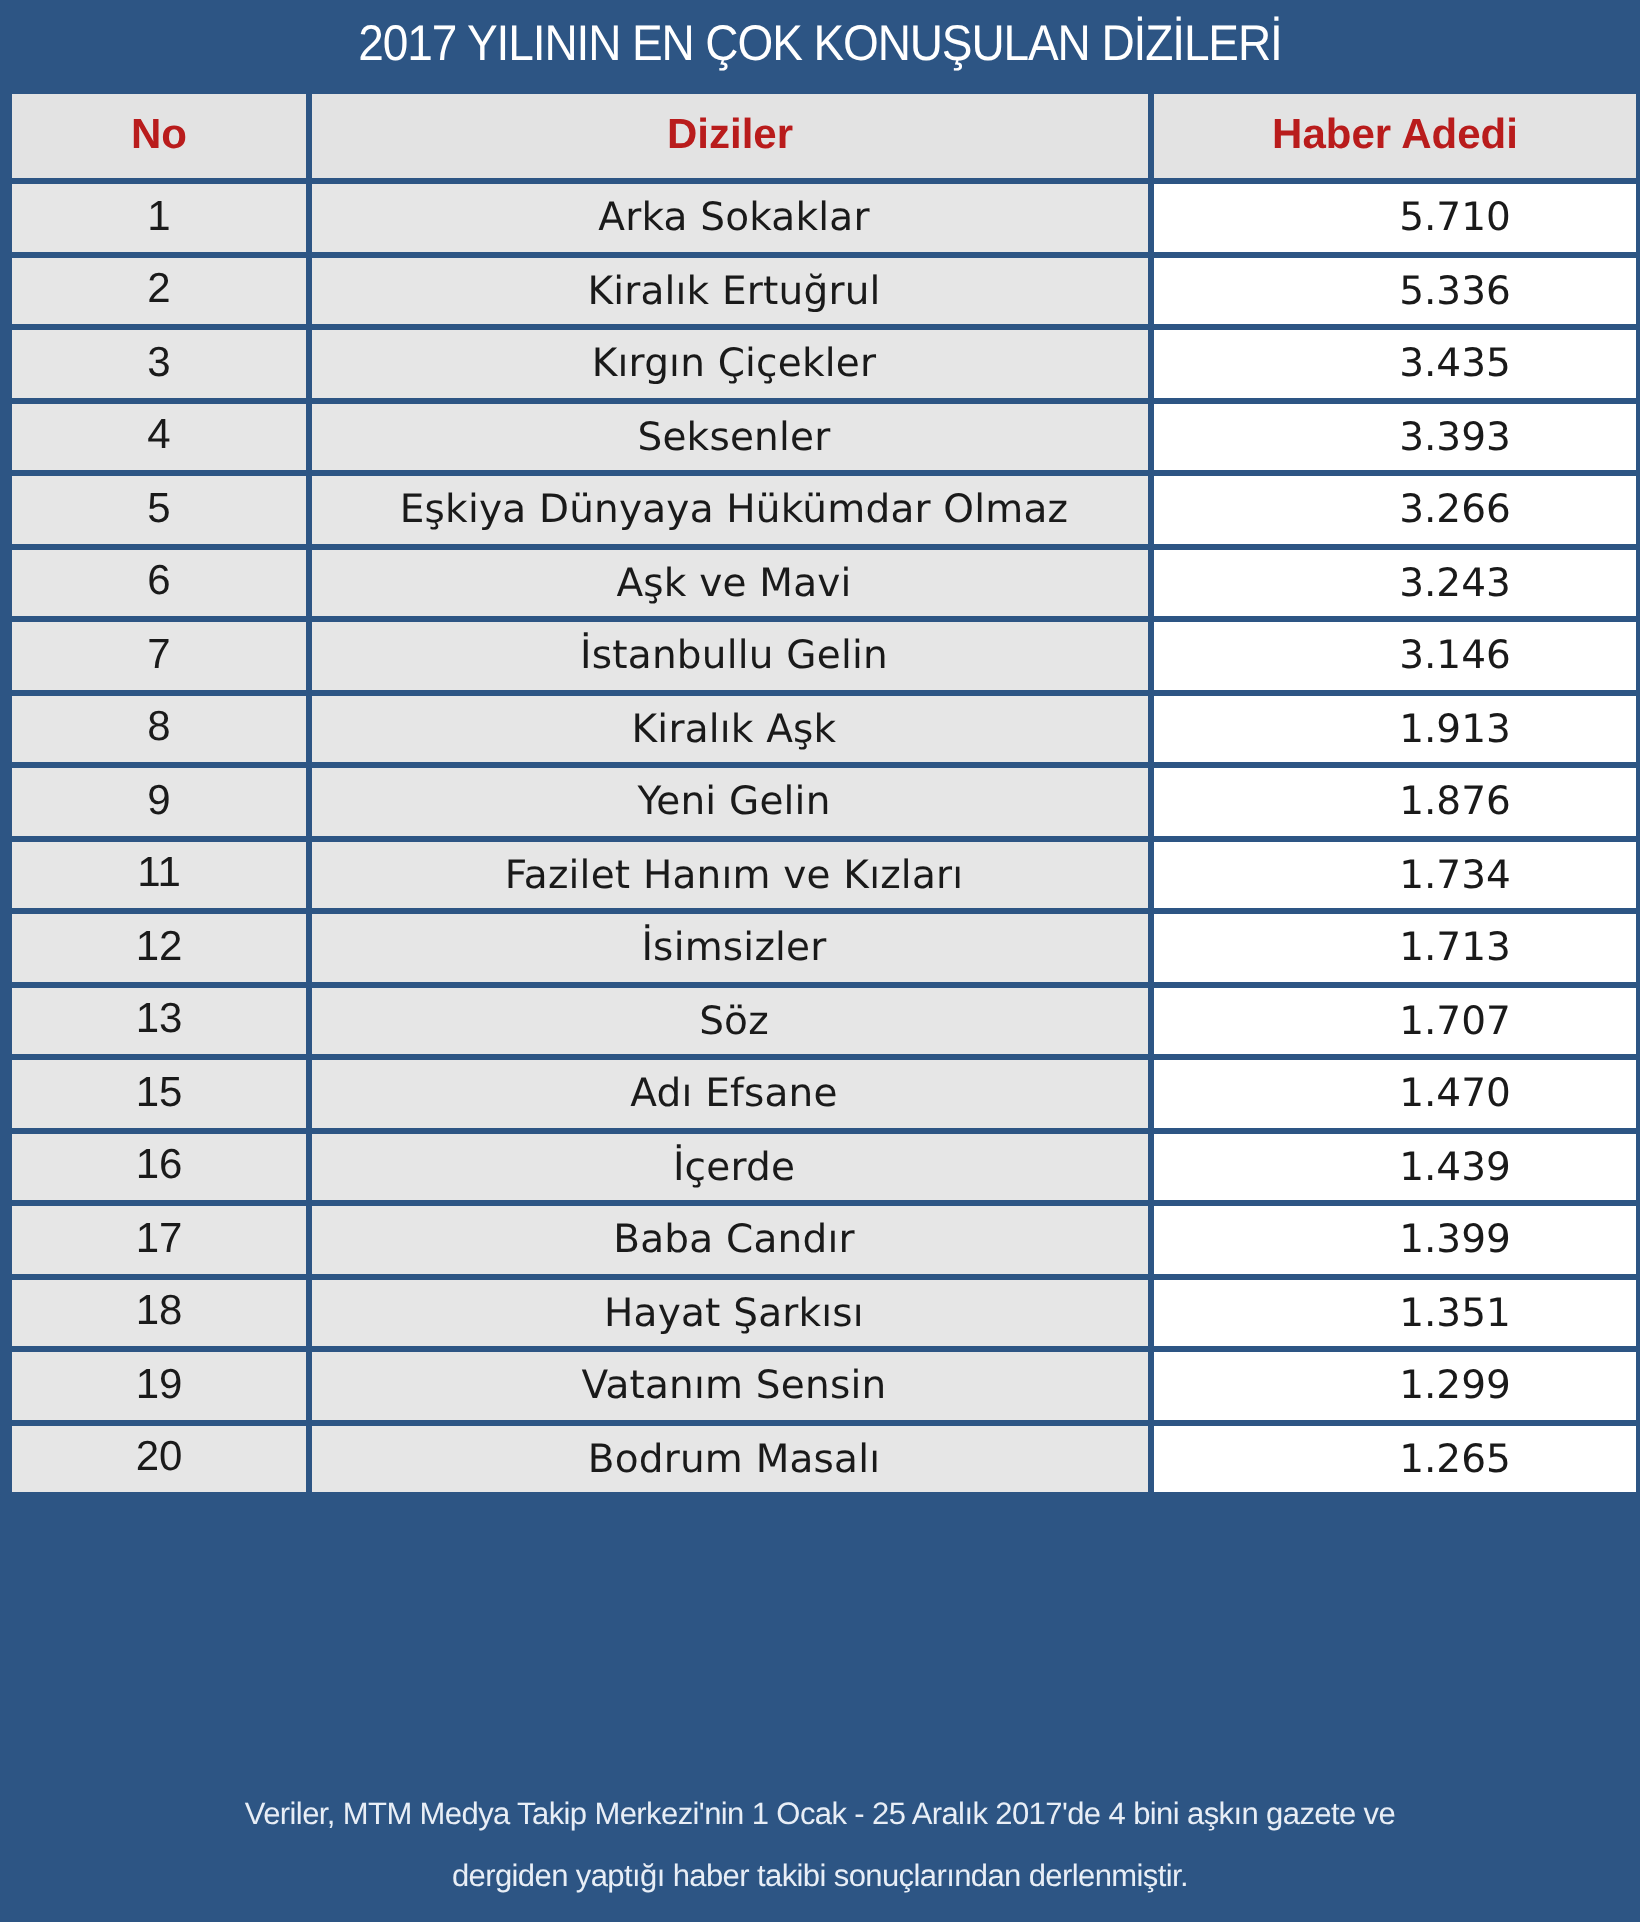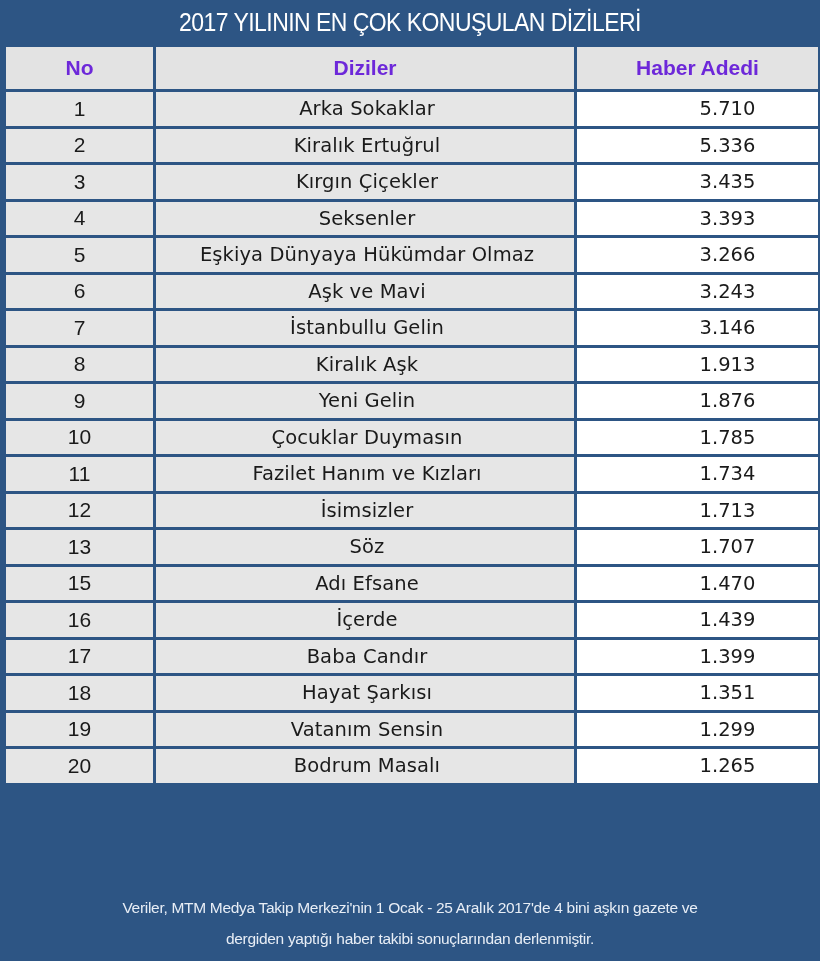--- a/index.html
+++ b/index.html
@@ -38,21 +38,21 @@
       color: #1a1a1a;
       font-size: 21px;
       white-space: nowrap;
       overflow: hidden;
     }
     table.grid thead th {
       height: 42px;
       background: #e3e3e3;
       font-weight: bold;
       font-size: 21px;
-      color: #6d28d9;
+      color: #b91c1c;
     }
     table.grid td.no { background: #e6e6e6; text-align: center; }
     table.grid td.name {
       background: #e6e6e6; text-align: center; padding-left: 4px;
       font-family: "DejaVu Sans", sans-serif; font-size: 19.5px;
       letter-spacing: 0.1px;
     }
     table.grid td.val {
       background: #ffffff; text-align: center;
       font-family: "DejaVu Sans", sans-serif; font-size: 19.5px;
@@ -131,25 +131,20 @@
           <td class="no">8</td>
           <td class="name">Kiralık Aşk</td>
           <td class="val">1.913</td>
         </tr>
         <tr>
           <td class="no">9</td>
           <td class="name">Yeni Gelin</td>
           <td class="val">1.876</td>
         </tr>
         <tr>
-          <td class="no">10</td>
-          <td class="name">Çocuklar Duymasın</td>
-          <td class="val">1.785</td>
-        </tr>
-        <tr>
           <td class="no">11</td>
           <td class="name">Fazilet Hanım ve Kızları</td>
           <td class="val">1.734</td>
         </tr>
         <tr>
           <td class="no">12</td>
           <td class="name">İsimsizler</td>
           <td class="val">1.713</td>
         </tr>
         <tr>

